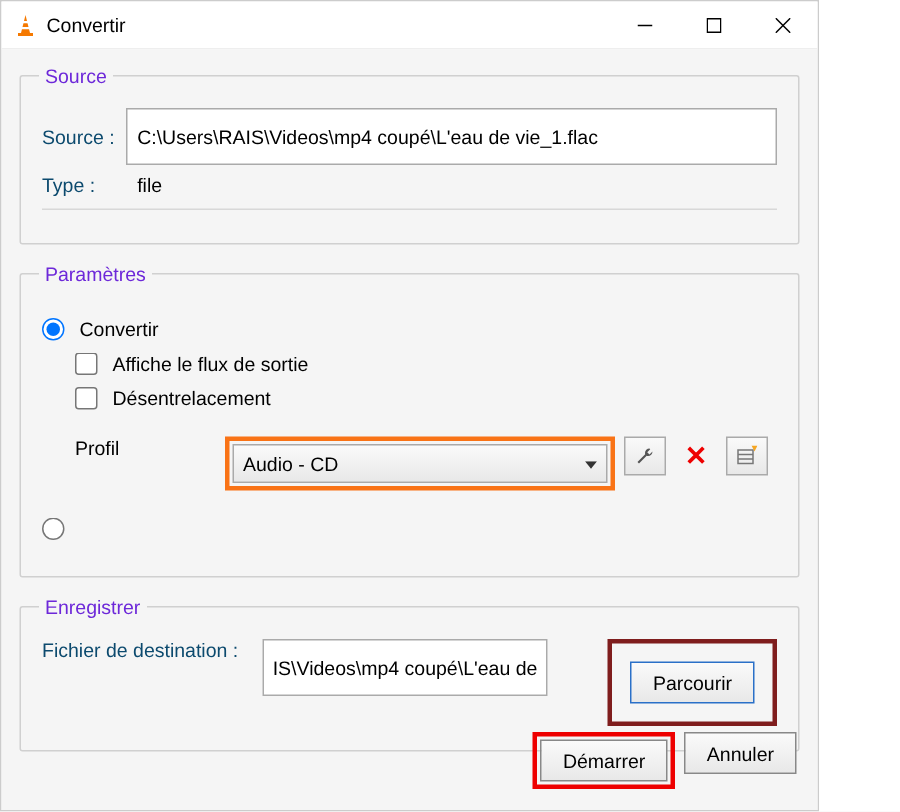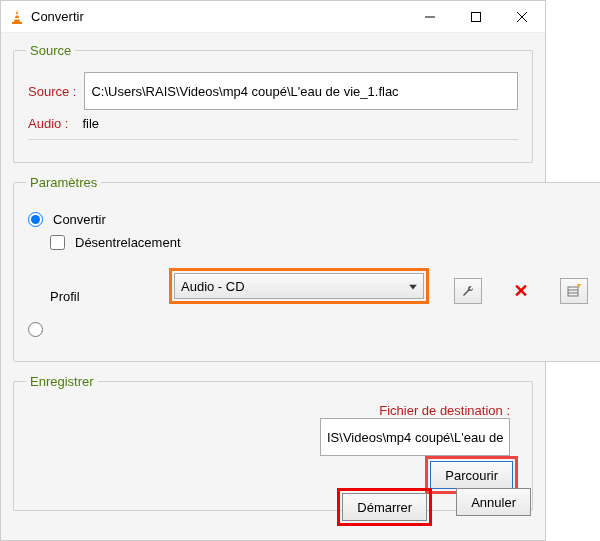--- a/index.html
+++ b/index.html
@@ -32,42 +32,42 @@
 fieldset {
   border: 1px solid #d0d0d0;
   border-radius: 2px;
   margin-bottom: 12px;
   padding: 14px 14px 16px 14px;
   background: #f5f5f5;
 }
 legend {
   padding: 0 4px;
   font-size: 13px;
-  color: #4d7c0f;
+  color: #6d28d9;
   margin-left: -2px;
 }
 .row { display: flex; align-items: center; margin-bottom: 6px; }
-.label { font-size: 13px; color: #b91c1c; margin-right: 8px; white-space: nowrap; }
+.label { font-size: 13px; color: #0c4a6e; margin-right: 8px; white-space: nowrap; }
 .textfield {
   flex: 1;
   height: 22px;
   border: 1px solid #aaa;
   background: #fff;
   padding: 18px 6px;
   font-family: inherit;
   font-size: 13px;
 }
 .type-row { margin-top: 4px; padding-bottom: 8px; border-bottom: 1px solid #d8d8d8; }
-.type-val { margin-left: 6px; }
+.type-val { margin-left: 20px; }
 .radio-row, .check-row { display: flex; align-items: center; margin: 8px 0; }
 .radio-row input, .check-row input { margin-right: 10px; }
 .radio-row input[type=radio] { width: 15px; height: 15px; }
 .check-row input[type=checkbox] { width: 15px; height: 15px; }
 .indent { margin-left: 22px; }
-.profile-row { display: flex; align-items: flex-end; margin: 18px 0 18px 22px; gap: 19px; }
+.profile-row { display: flex; align-items: flex-start; margin: 18px 0 18px 22px; }
 .profile-label { width: 100px; }
 .profile-combo-wrap {
   border: 3px solid #f97316;
   padding: 2px;
   display: flex;
 }
 .combo {
   width: 250px;
   height: 26px;
   border: 1px solid #aaa;
@@ -84,38 +84,38 @@
   transform: translateY(-50%);
 }
 .icon-btn {
   width: 28px; height: 26px;
   border: 1px solid #aaa;
   background: linear-gradient(#fafafa, #e8e8e8);
   display: flex; align-items: center; justify-content: center;
   margin-left: 6px;
 }
 .icon-btn.red-x { border: none; background: none; color: #e00; font-size: 18px; font-weight: bold; }
-.dest-row { display: flex; align-items: flex-end; flex-direction: column; }
+.dest-row { display: flex; align-items: flex-start; }
 .dest-input-wrap { flex: 1; margin: 0 8px; }
-.dest-btn-wrap { border: 3px solid #ef4444; padding: 2px; }
+.dest-btn-wrap { border: 3px solid #7f1d1d; padding: 12px; }
 .btn {
   height: 28px;
   padding: 0 14px;
   border: 1px solid #888;
   background: linear-gradient(#fafafa, #e8e8e8);
   font-family: inherit;
   font-size: 13px;
   cursor: pointer;
 }
 .btn.highlighted { border: 1px solid #2a70c8; }
 .footer {
   position: absolute;
   bottom: 14px; right: 14px;
   display: flex;
-  gap: 24px;
+  gap: 6px;
 }
 .start-wrap { border: 3px solid #e00; padding: 2px; }
 .vlc-cone { width: 16px; height: 16px; margin-right: 6px; }
 </style>
 </head>
 <body>
 
 <div class="window">
   <div class="titlebar">
     <svg class="vlc-cone" viewBox="0 0 16 16">
@@ -147,33 +147,37 @@
 
   <div class="content">
 
     <fieldset>
       <legend>Source</legend>
       <div class="row">
         <span class="label">Source :</span>
         <input type="text" class="textfield" value="C:\Users\RAIS\Videos\mp4 coupé\L'eau de vie_1.flac" style="">
       </div>
       <div class="row type-row">
-        <span class="label">Audio :</span>
+        <span class="label">Type :</span>
         <span class="type-val">file</span>
       </div>
     </fieldset>
 
     <fieldset>
       <legend>Paramètres</legend>
 
       <div class="radio-row">
         <input type="radio" name="mode" checked="" style="">
         <span>Convertir</span>
       </div>
 
+      <div class="check-row indent">
+        <input type="checkbox" style="">
+        <span>Affiche le flux de sortie</span>
+      </div>
       <div class="check-row indent">
         <input type="checkbox" style="">
         <span>Désentrelacement</span>
       </div>
 
       <div class="profile-row">
         <span class="profile-label">Profil</span>
         <div class="profile-combo-wrap">
           <div class="combo">
             <span>Audio - CD</span>

